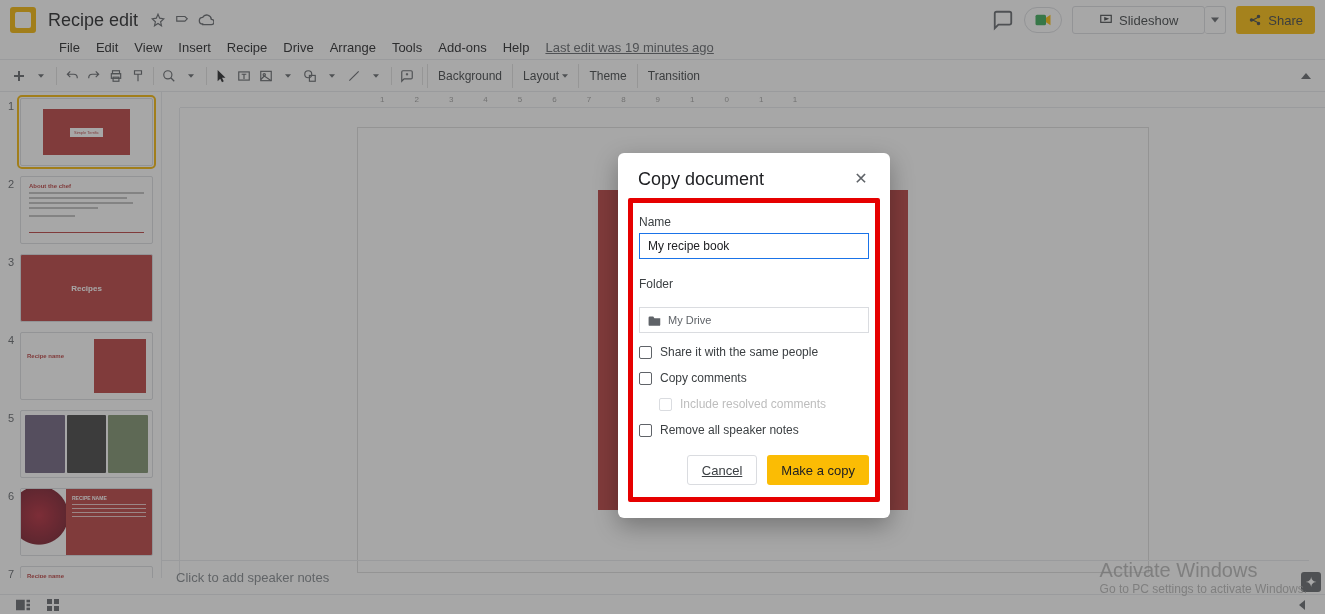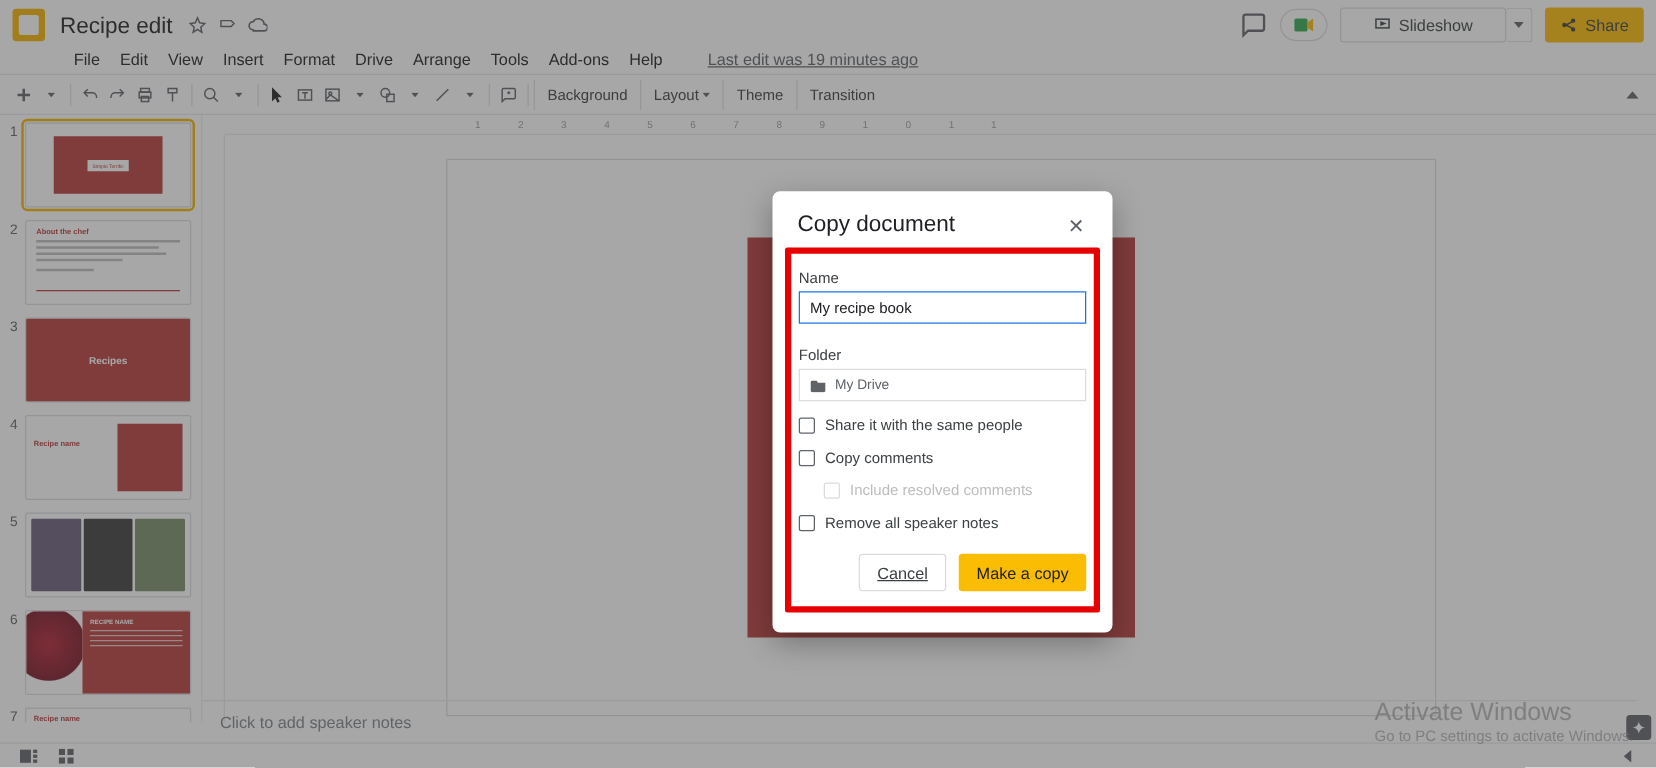--- a/index.html
+++ b/index.html
@@ -13,21 +13,21 @@
 .tb-ico{width:16px;height:16px;margin:0 4px;color:#5f6368;display:flex;align-items:center;justify-content:center;}
 .titlebar-right{margin-left:auto;display:flex;align-items:center;gap:10px;}
 .meet-btn{width:38px;height:26px;border:1px solid #dadce0;border-radius:14px;display:flex;align-items:center;justify-content:center;}
 .chiplet{height:28px;border:1px solid #dadce0;border-radius:3px;display:flex;align-items:center;padding:0 26px;font-size:13px;color:#3c4043;gap:6px;}
 .share-btn{height:28px;background:#fbbc04;border-radius:3px;display:flex;align-items:center;padding:0 12px;font-size:13px;color:#3c4043;font-weight:500;gap:6px;}
 .comment-ic{width:22px;height:22px;color:#5f6368;}
 
 
 .menubar{display:flex;align-items:center;height:24px;padding:0 52px;gap:2px;font-size:13px;color:#202124;border-bottom:1px solid #e8eaed;}
 .menubar span{padding:2px 7px;cursor:default;}
-.last-edit{color:#5f6368;text-decoration:underline;margin-left:20px;}
+.last-edit{color:#5f6368;text-decoration:underline;margin-left:0;}
 
 
 .toolbar{height:32px;border-bottom:1px solid #e8eaed;display:flex;align-items:center;padding:0 8px;font-size:12px;color:#3c4043;}
 .tb-btn{min-width:22px;height:24px;display:flex;align-items:center;justify-content:center;color:#5f6368;padding:0 4px;}
 .tb-sep{width:1px;height:18px;background:#e0e0e0;margin:0 4px;}
 .tb-text{padding:0 10px;height:24px;display:flex;align-items:center;border-left:1px solid #e0e0e0;}
 .tb-text:first-of-type{border-left:none;}
 .toolbar .chevup{margin-left:auto;}
 
 
@@ -69,28 +69,28 @@
 .notes-bar{position:absolute;left:162px;right:16px;bottom:20px;height:34px;border-top:1px solid #e8eaed;display:flex;align-items:center;padding:0 14px;color:#80868b;font-size:13px;}
 .bottom-bar{position:absolute;left:0;right:0;bottom:0;height:20px;border-top:1px solid #e8eaed;display:flex;align-items:center;padding:0 8px;}
 .bb-btn{width:30px;height:20px;display:flex;align-items:center;justify-content:center;color:#5f6368;}
 .bb-collapse{margin-left:auto;}
 
 
 .scrim{position:absolute;inset:0;background:rgba(60,60,60,.45);}
 
 
 .dialog{position:absolute;left:618px;top:153px;width:272px;background:#fff;border-radius:6px;box-shadow:0 8px 24px rgba(0,0,0,.3);}
-.dlg-head{display:flex;align-items:flex-end;padding:16px 20px 8px;border-radius:11px;}
+.dlg-head{display:flex;align-items:flex-start;padding:16px 20px 8px;border-radius:11px;}
 .dlg-title{font-size:18px;color:#202124;}
 .dlg-close{margin-left:auto;color:#5f6368;font-size:16px;cursor:pointer;width:18px;height:18px;display:flex;align-items:center;justify-content:center;}
 .dlg-body{padding:0 20px 16px;}
 .redbox{border:5px solid #e60000;border-radius:2px;padding:8px 6px 12px;margin:0 -10px;}
 .fld-label{font-size:12px;color:#3c4043;margin:4px 0 4px;}
 .fld-input{width:100%;height:26px;border:1px solid #1a73e8;padding:0 8px;font-size:12px;color:#202124;outline:none;}
-.folder-box{width:100%;height:26px;border:1px solid #dadce0;display:flex;align-items:center;padding:0 8px;font-size:11px;color:#5f6368;gap:6px;margin-top:4px;}
+.folder-box{width:100%;height:26px;border:1px solid #dadce0;display:flex;align-items:center;padding:0 8px;font-size:11px;color:#5f6368;gap:6px;margin-top:16px;}
 .chk-row{display:flex;align-items:center;gap:8px;margin-top:12px;font-size:12px;color:#3c4043;}
 .chk-row.disabled{color:#bdbdbd;padding-left:20px;}
 .chk{width:13px;height:13px;border:1.5px solid #5f6368;border-radius:2px;flex-shrink:0;}
 .chk-row.disabled .chk{border-color:#dadce0;}
 .dlg-actions{display:flex;justify-content:flex-end;gap:10px;margin-top:18px;}
 .btn{height:30px;border-radius:3px;padding:0 14px;font-size:13px;display:flex;align-items:center;cursor:pointer;}
 .btn-cancel{border:1px solid #dadce0;color:#3c4043;background:#fff;text-decoration:underline;}
 .btn-primary{background:#fbbc04;color:#202124;font-weight:500;border:none;}
 
 
@@ -156,21 +156,21 @@
       <span>Share</span>
     </div>
   </div>
 </div>
 
 <div class="menubar">
   <span>File</span>
   <span>Edit</span>
   <span>View</span>
   <span>Insert</span>
-  <span>Format</span>
+  <span>Recipe</span>
   <span>Drive</span>
   <span>Arrange</span>
   <span>Tools</span>
   <span>Add-ons</span>
   <span>Help</span>
   <span class="last-edit">Last edit was 19 minutes ago</span>
 </div>
 
 <div class="toolbar">
   <div class="tb-btn">

